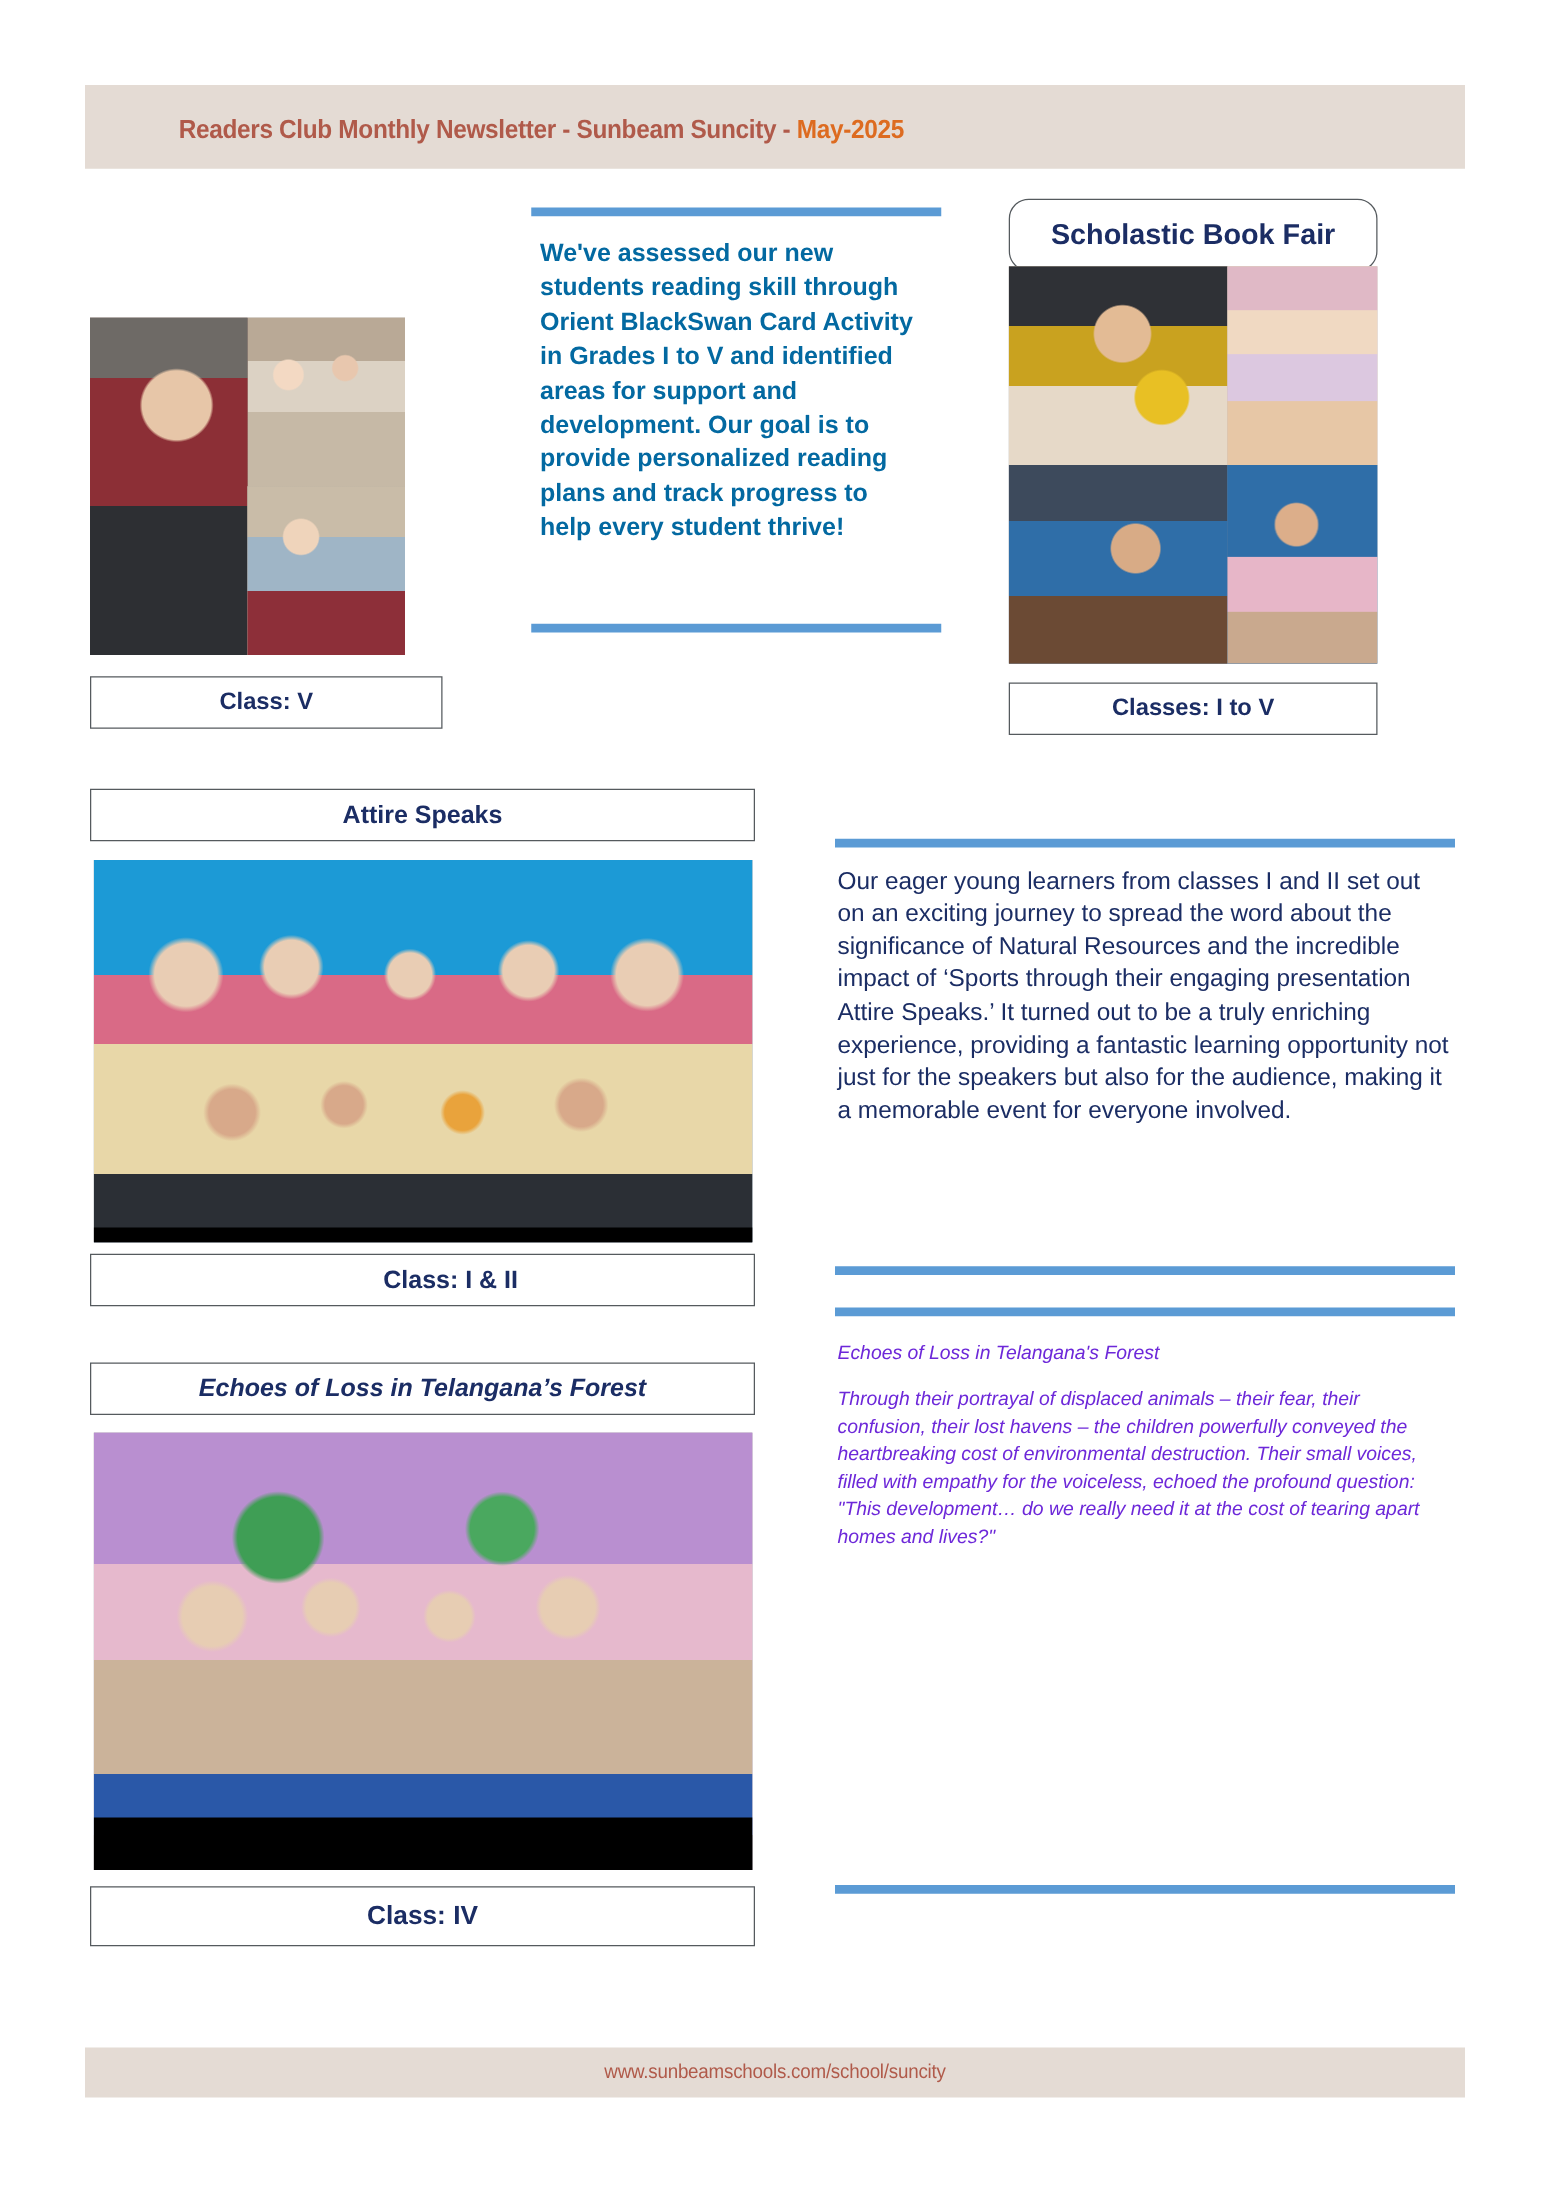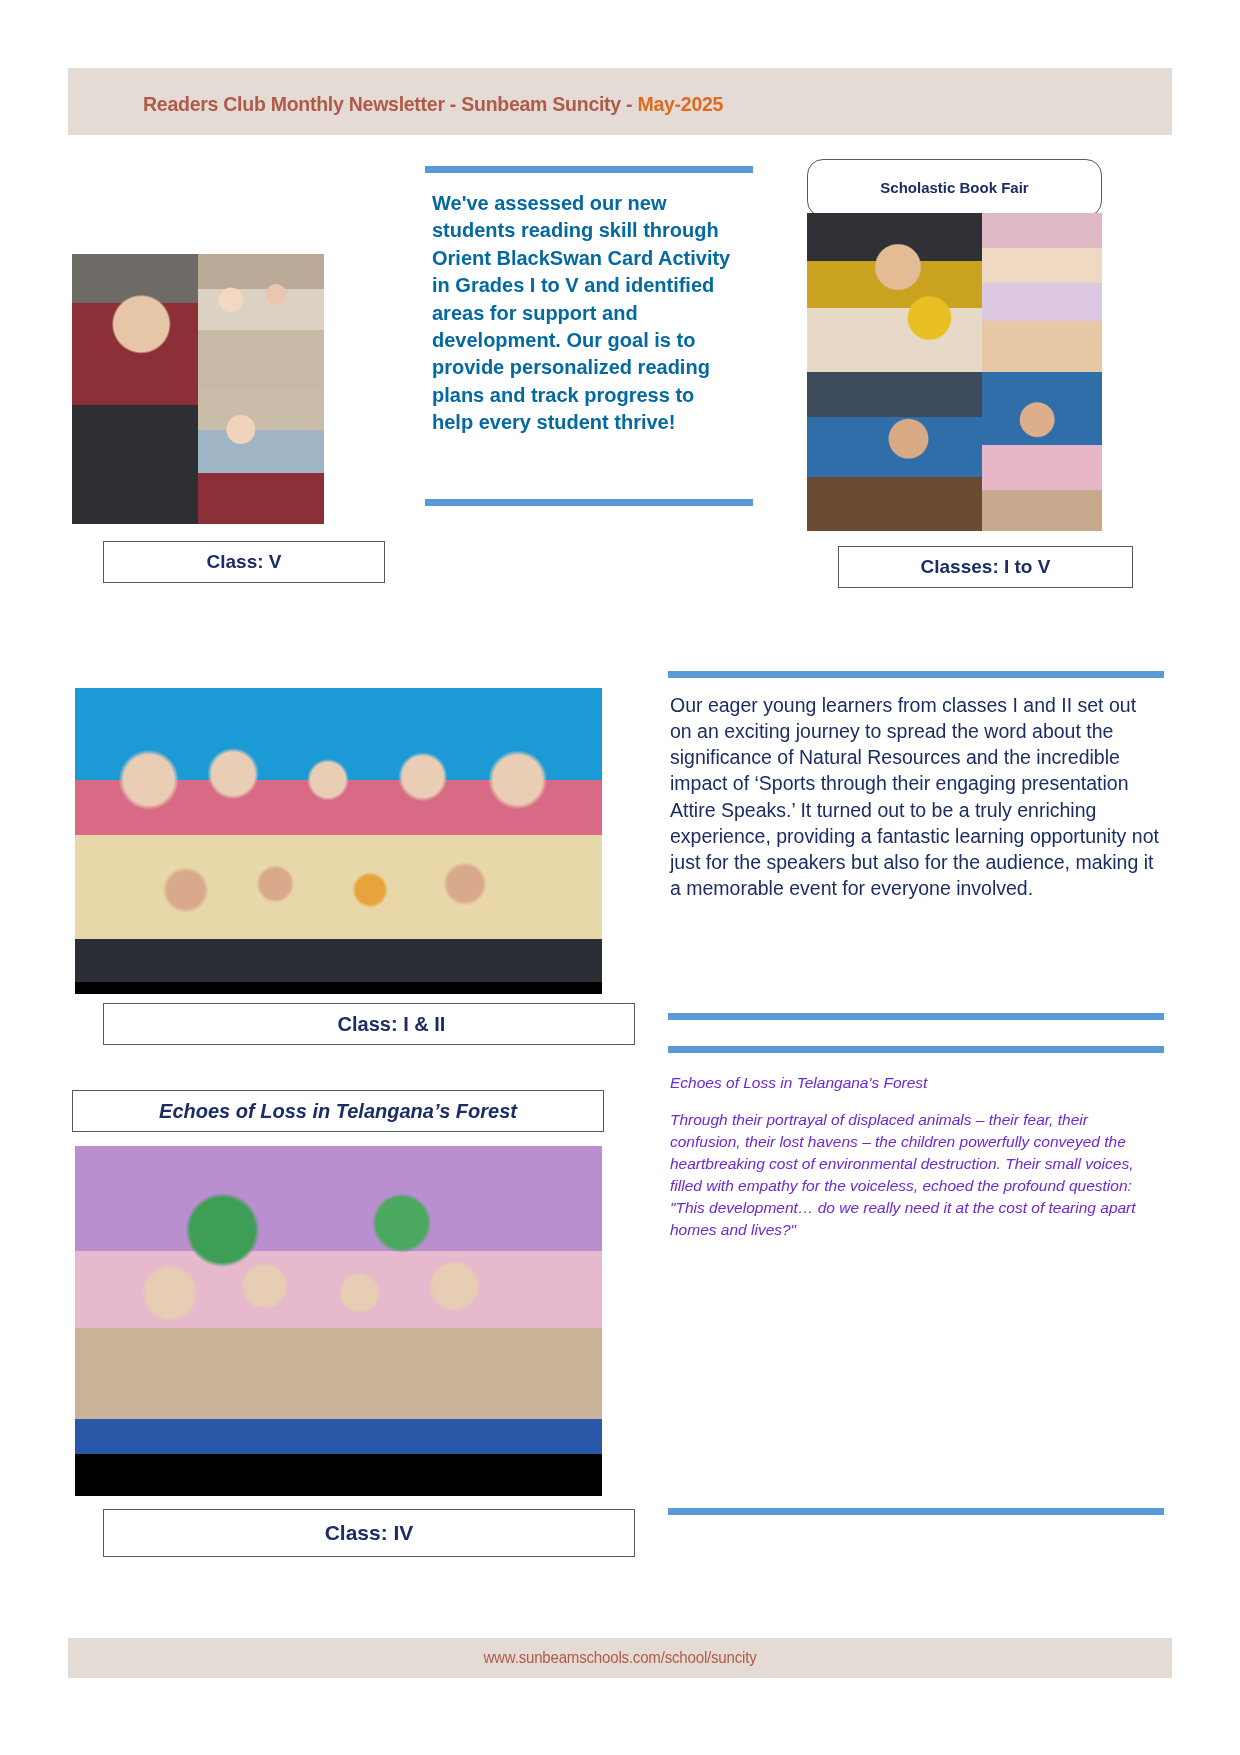--- a/index.html
+++ b/index.html
@@ -59,21 +59,20 @@
   .captionbox {
     position: absolute;
     border: 1.5px solid #555a5e;
     background: #ffffff;
     color: #1b2d64;
     font-weight: bold;
     display: flex;
     align-items: center;
     justify-content: center;
     text-align: left;
-    margin-left: 31px;
   }
 
   
   .rule {
     position: absolute;
     background: #5b9bd5;
     height: 7px;
   }
 
   
@@ -216,37 +215,40 @@
   </div>
 
   <div class="captionbox" style="left:72px; top:541px; width:282px; height:42px; font-size:19px;">
     <span>Class: V</span>
   </div>
 
   <div class="rule" style="left:425px; top:166px; width:328px;"></div>
   <div class="text-brown" style="left:432px; top:190px; width:300px; font-size:20px;">We've assessed our new students reading skill through Orient BlackSwan Card Activity in Grades I to V and identified areas for support and development. Our goal is to provide personalized reading plans and track progress to help every student thrive!</div>
   <div class="rule" style="left:425px; top:499px; width:328px;"></div>
 
-  <div class="titlebox" style="left:807px; top:159px; width:295px; height:58px; font-size:15px;border-radius:16px;">
+  <div class="titlebox" style="left:807px; top:159px; width:295px; height:58px; font-size:23px;border-radius:16px;">
     <span>Scholastic Book Fair</span>
   </div>
 
   <div class="photo" style="left:807px; top:213px; width:295px; height:318px;">
     <div class="grid" style="grid-template-columns: 1.45fr 1fr; grid-template-rows: 1fr 1fr;">
       <div class="cell p-sbf-1"></div>
       <div class="cell p-sbf-2"></div>
       <div class="cell p-sbf-3"></div>
       <div class="cell p-sbf-4"></div>
     </div>
   </div>
 
   <div class="captionbox" style="left:807px; top:546px; width:295px; height:42px; font-size:19px;">
     <span>Classes: I to V</span>
   </div>
 
+  <div class="titlebox" style="left:72px; top:631px; width:532px; height:42px; font-size:20px;">
+    <span>Attire Speaks</span>
+  </div>
 
   <div class="photo" style="left:75px; top:688px; width:527px; height:306px;">
     <div class="grid" style="grid-template-columns: 1fr;">
       <div class="cell p-attire"></div>
     </div>
     <div class="black-band" style="height:12px;"></div>
   </div>
 
   <div class="captionbox" style="left:72px; top:1003px; width:532px; height:42px; font-size:20px;padding-left:45px;">
     <span>Class: I &amp; II</span>

